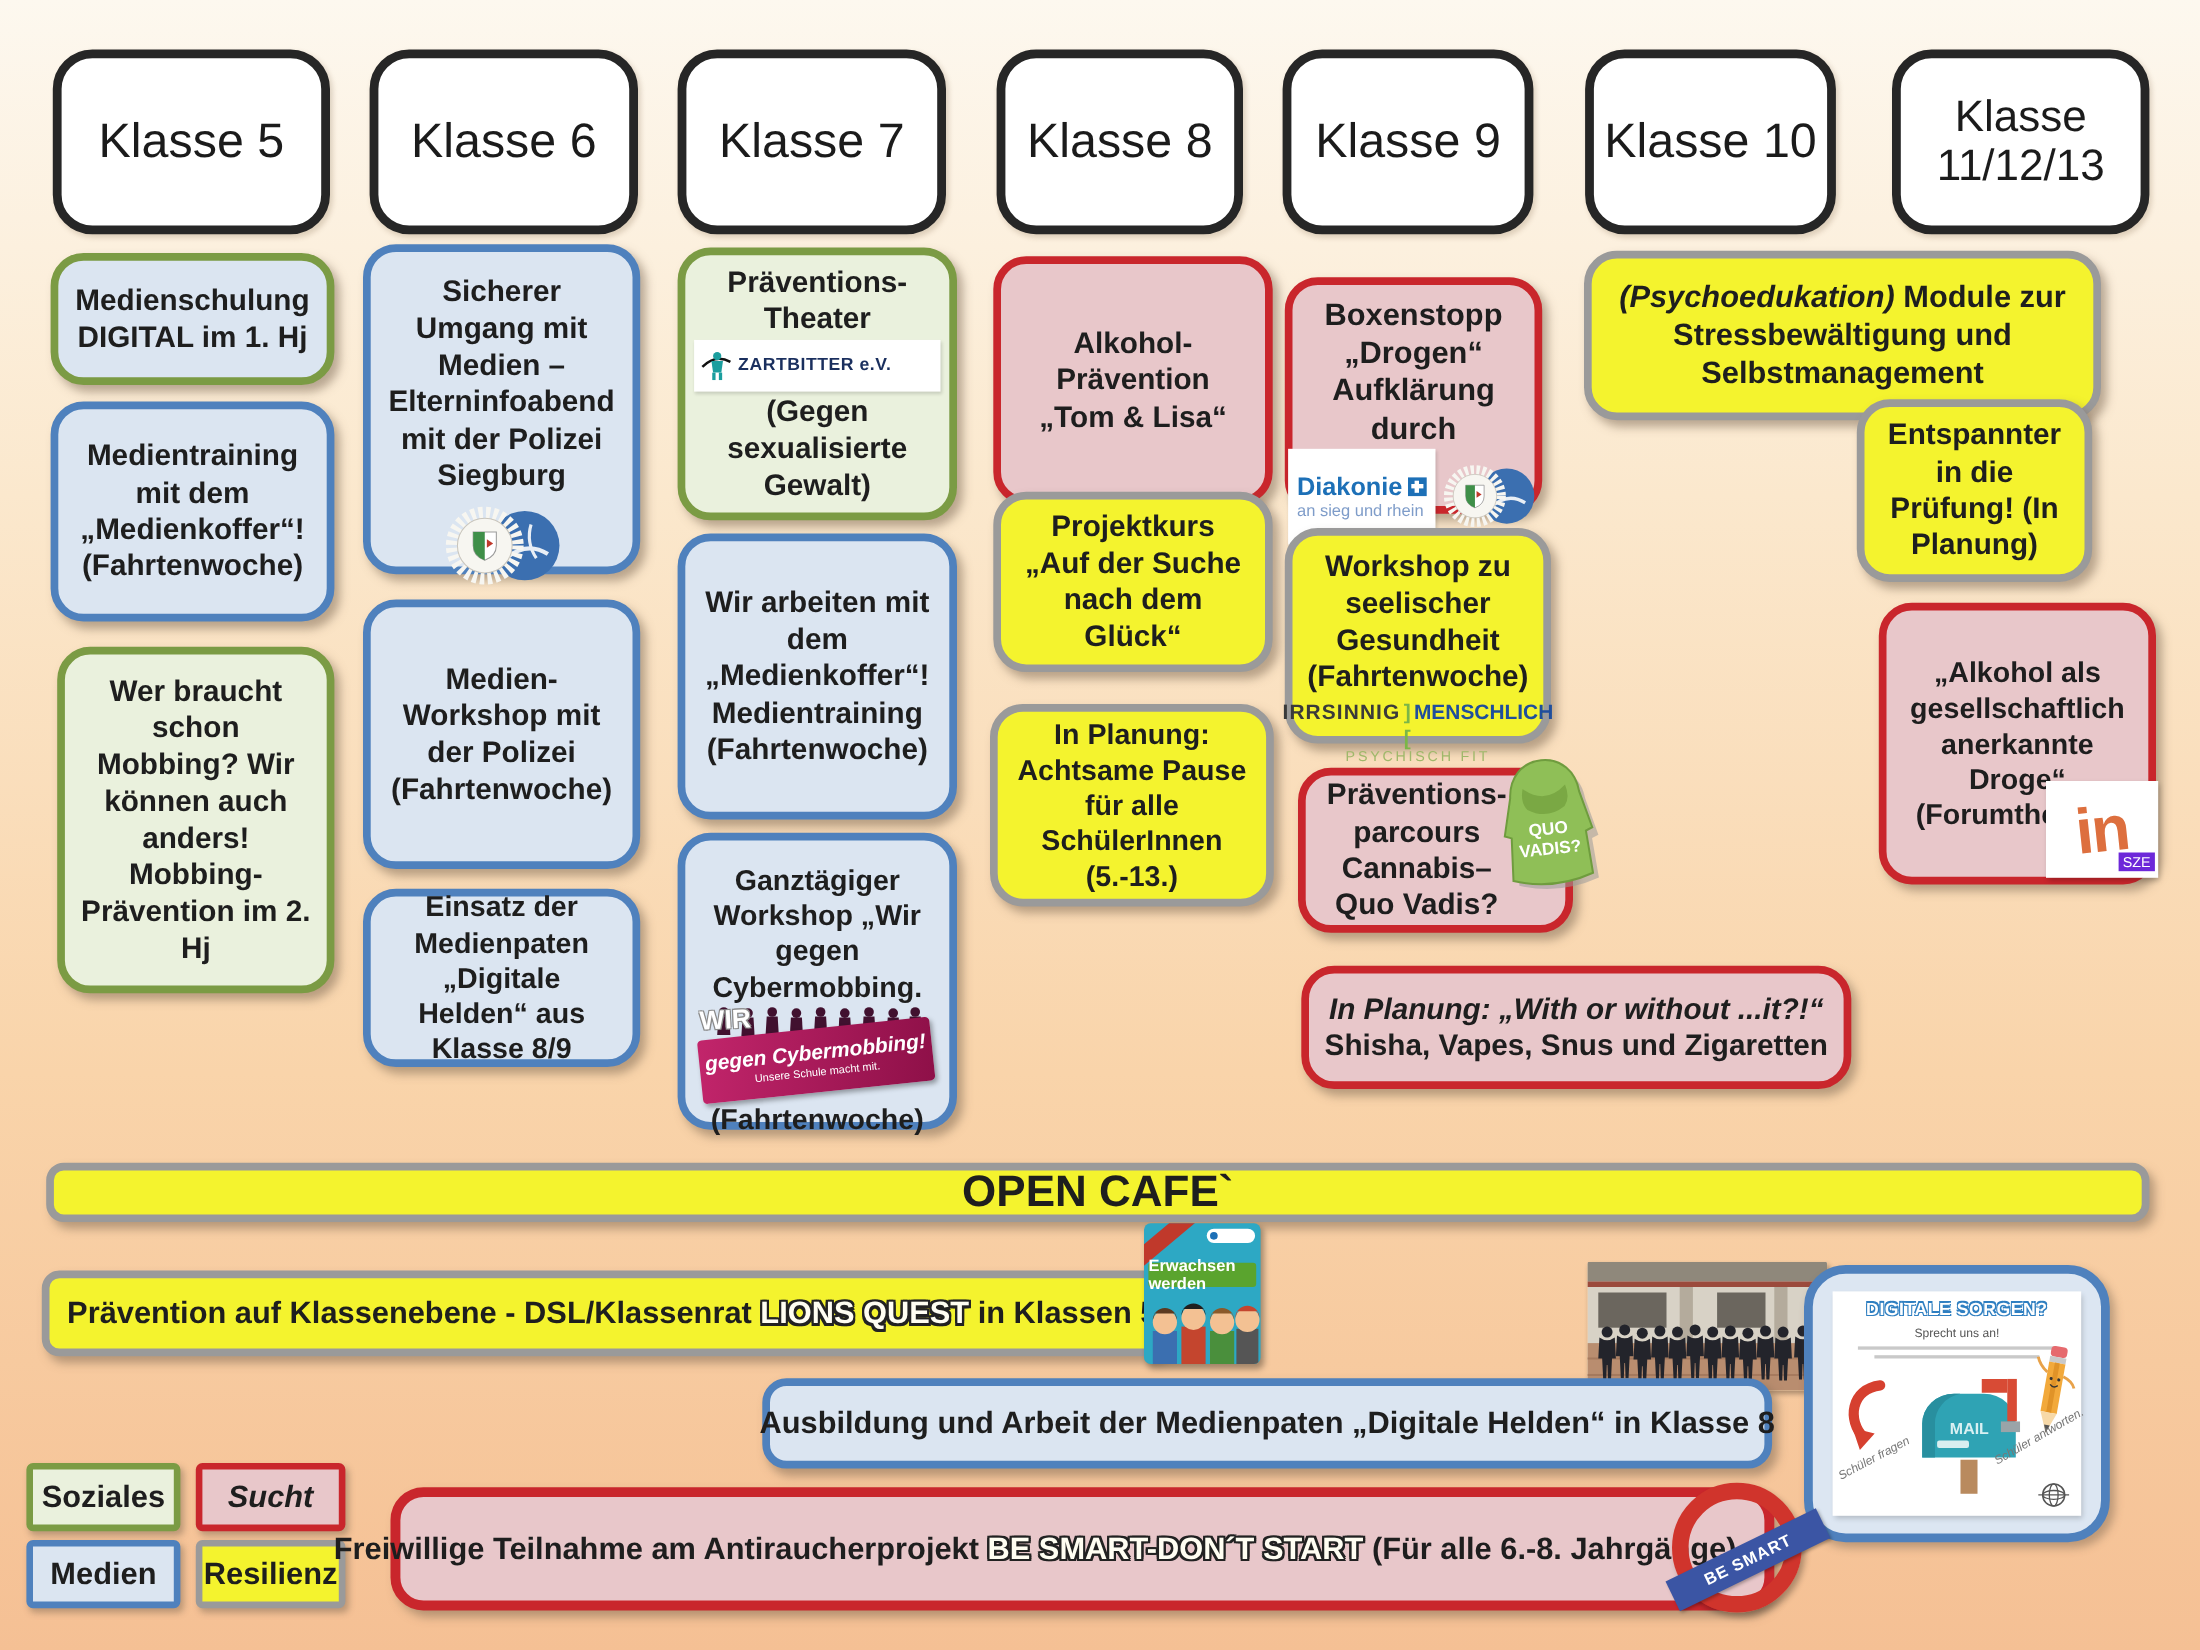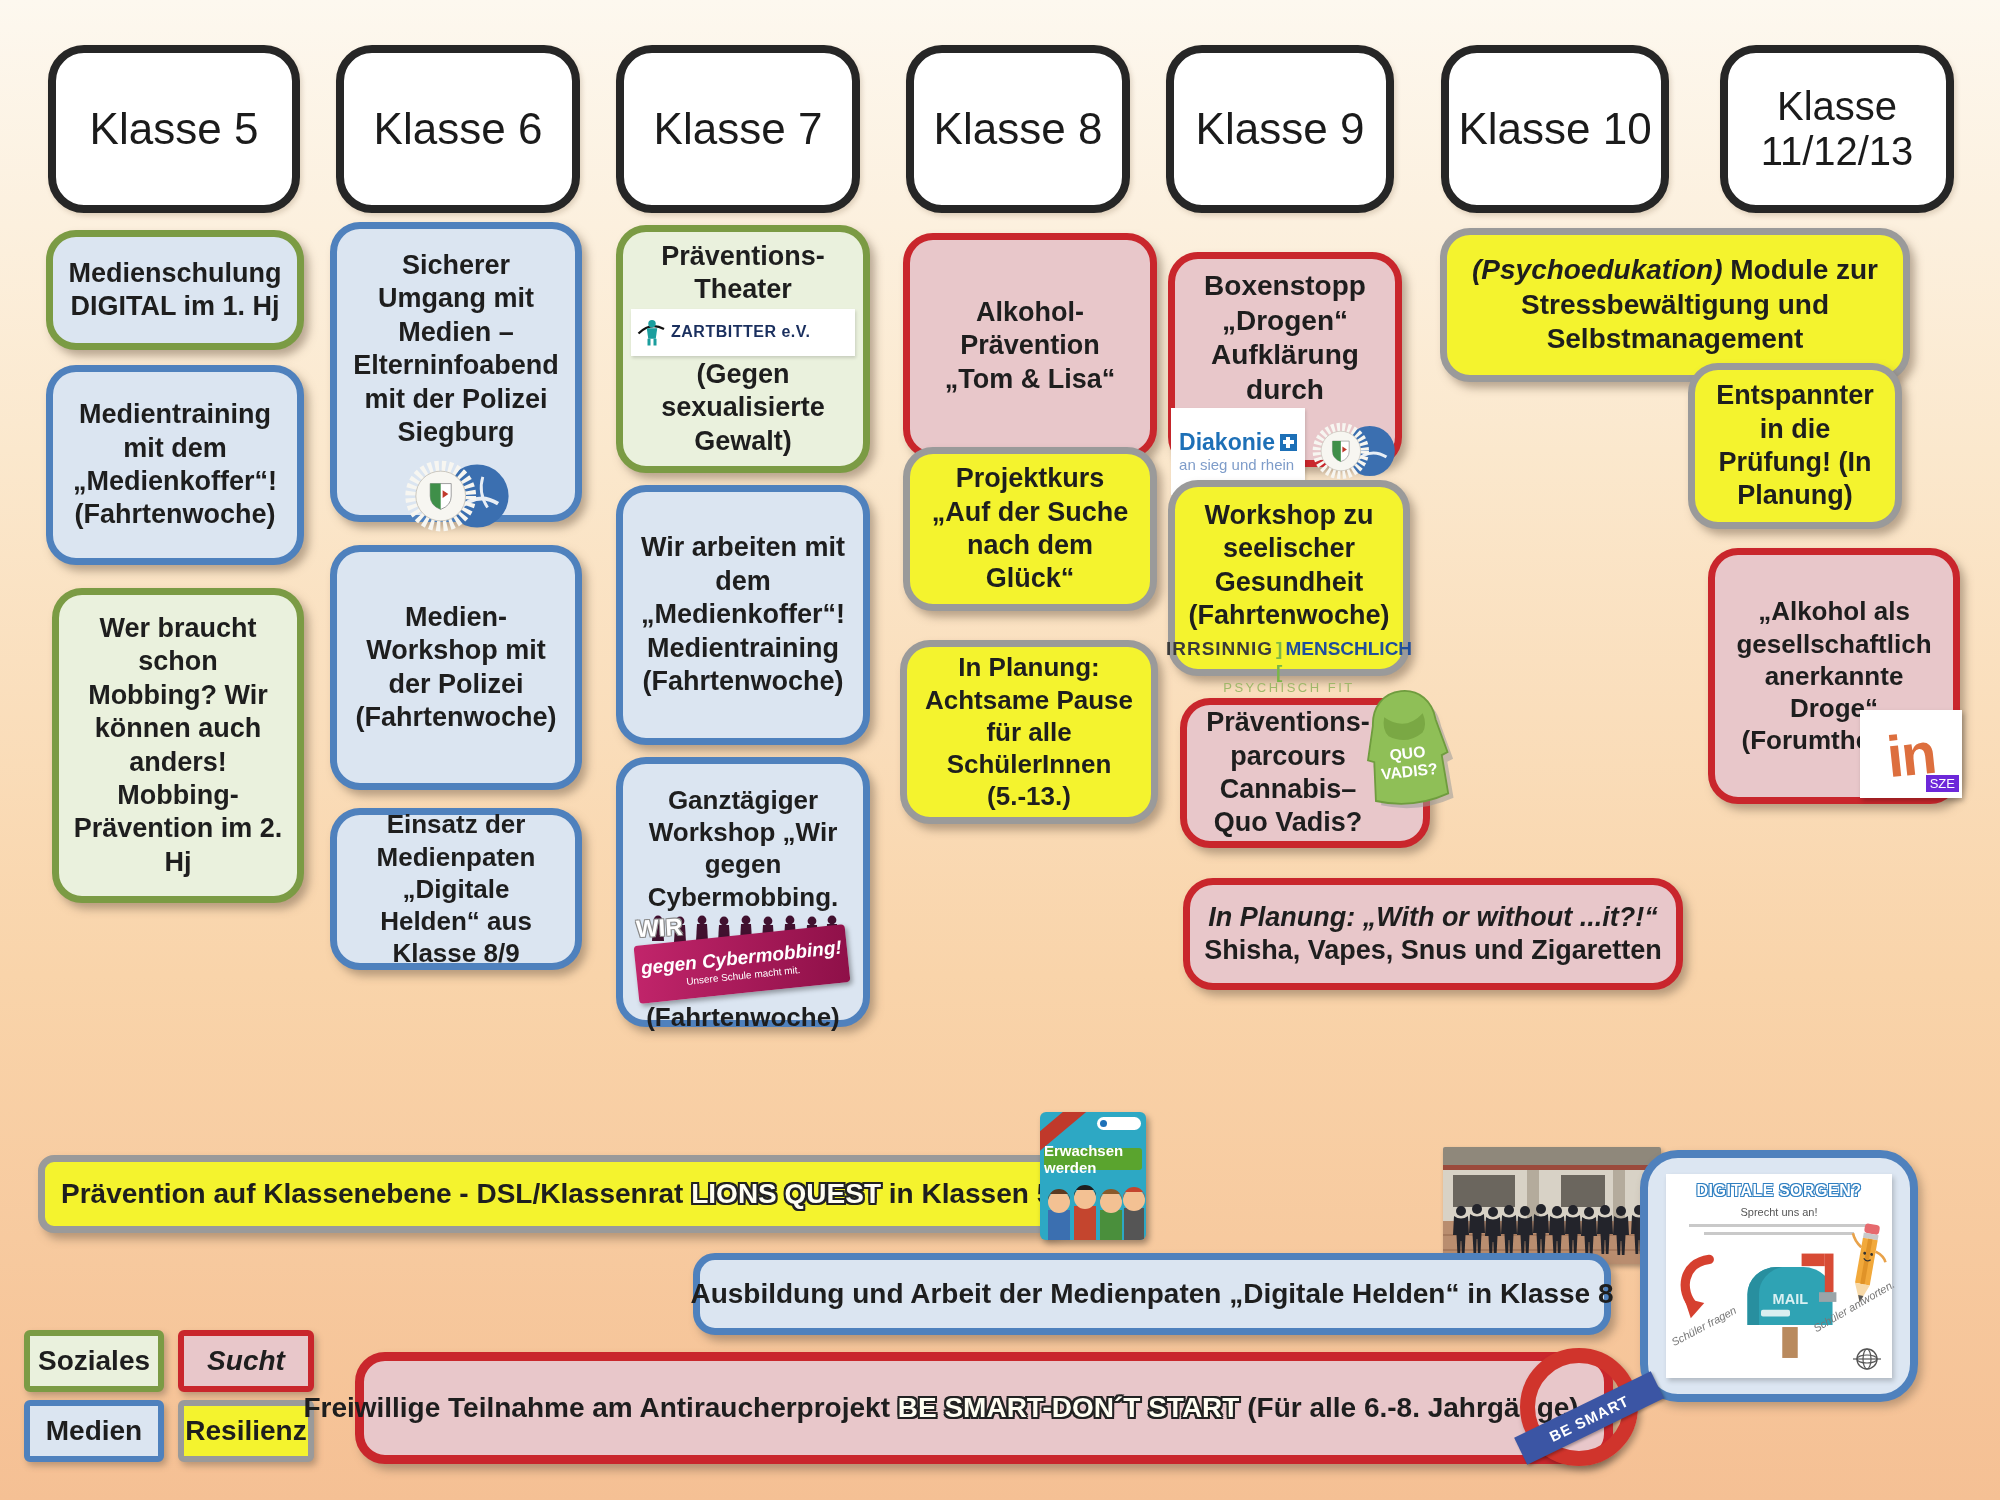--- a/index.html
+++ b/index.html
@@ -242,20 +242,23 @@
       <div class="txt">Entspannter in die Prüfung! (In Planung)</div>
     </div>
   <div class="abs bx sucht" style="left:1708px;top:548px;width:252px;height:256px;font-size:26px;">
       <div class="txt">„Alkohol als gesellschaftlich anerkannte Droge“ (Forumtheater)</div>
     </div>
   <div class="abs insze" style="left:1860px;top:710px;width:102px;height:88px;">
     <span class="in">in</span>
     <span class="sze">SZE</span>
   </div>
 
+  <div class="abs bx resi bnr" style="left:42px;top:1057px;width:1912px;height:54px;font-size:40px;border-radius:16px;padding:0;">
+      <div class="txt">OPEN CAFE`</div>
+    </div>
 
   <div class="abs bx resi bnr" style="left:38px;top:1155px;width:1024px;height:78px;font-size:28px;align-items:flex-start;padding-left:16px;border-radius:16px;">
     <div class="txt nw"><span>Prävention auf Klassenebene - DSL/Klassenrat </span><span class="outl">LIONS QUEST</span><span> in Klassen 5-8</span></div>
   </div>
 
   <div class="abs book" style="left:1040px;top:1112px;width:106px;height:128px;">
     <div class="ribbon"></div>
     <div class="bookpill"></div>
     <div class="greenband">Erwachsen werden</div>
     <svg style="position:absolute;left:0;bottom:0;" width="106" height="64" viewBox="0 0 106 64">

